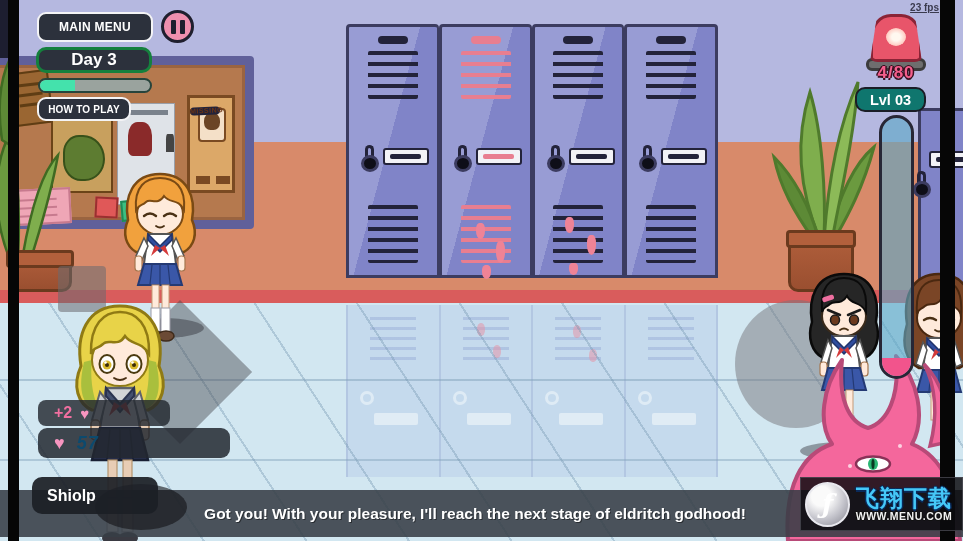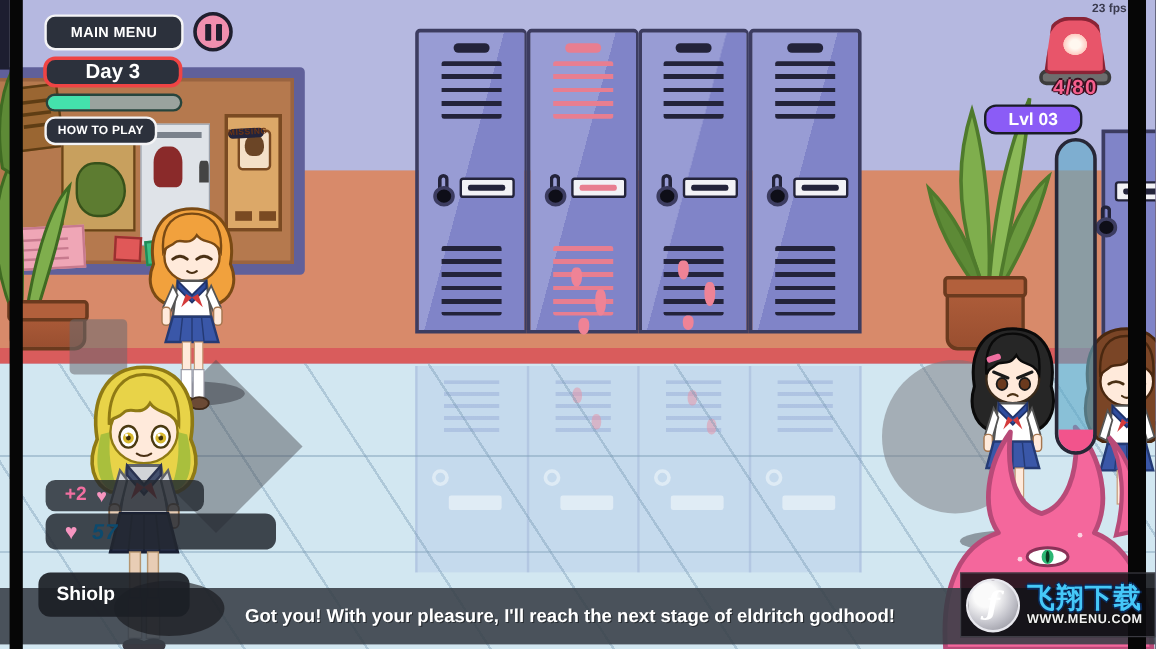--- a/index.html
+++ b/index.html
@@ -94,37 +94,37 @@
   .thin{stroke-width:1.8;}
 
   
   .hud{z-index:30;}
   .btn-dark{background:#2c313c;border:2.5px solid #f4f4f6;border-radius:9px;color:#fff;
             font-weight:bold;text-align:center;display:flex;align-items:center;justify-content:center;}
   .main-menu{left:37px;top:12px;width:116px;height:30px;font-size:12px;letter-spacing:.3px;}
   .pause-btn{left:161px;top:10px;width:33px;height:33px;border-radius:50%;background:#ef8fae;
              border:3px solid #1f1f2e;display:flex;align-items:center;justify-content:center;gap:4px;}
   .pause-btn i{display:block;width:5px;height:14px;background:#1f1f2e;border-radius:1px;}
-  .day-badge{left:36px;top:47px;width:116px;height:26px;background:#2c313c;border:3px solid #ef4444;
+  .day-badge{left:36px;top:47px;width:116px;height:26px;background:#2c313c;border:3px solid #15803d;
              border-radius:10px;color:#fff;font-weight:bold;font-size:17px;display:flex;justify-content:center;}
   .day-progress{left:38px;top:78px;width:114px;height:15px;background:#9aa39e;border:2.5px solid #27443c;
                 border-radius:8px;overflow:hidden;}
   .day-progress .fill{height:100%;background:#44e2ac;border-radius:6px 0 0 6px;}
   .how-to-play{left:37px;top:97px;width:94px;height:24px;font-size:10px;letter-spacing:.2px;}
-  .fps{right:24px;top:2px;font-size:10px;color:#3a3a4e;font-weight:bold;z-index:30;}
+  .fps{right:24px;top:2px;font-size:10px;color:#3a3a4e;font-weight:bold;z-index:30;text-decoration:underline;}
 
   .siren{left:866px;top:14px;width:60px;height:58px;z-index:30;}
   .siren .dome{position:absolute;left:4px;top:0;width:52px;height:48px;background:#e8556a;
       border:3px solid #8a2436;border-radius:40% 40% 14% 14%/50% 50% 10% 10%;
       clip-path:polygon(14% 0,86% 0,100% 100%,0 100%);}
   .siren .glow{position:absolute;left:20px;top:14px;width:20px;height:18px;background:radial-gradient(#fff8f0 0 30%,#ffc9c0 70%,transparent 72%);border-radius:50%;}
   .siren .base{position:absolute;left:0;top:44px;width:60px;height:13px;background:#6e6e6e;border:3px solid #3c3c3c;border-radius:6px;}
   .capture-count{left:862px;top:63px;width:68px;text-align:center;font-size:17px;font-weight:bold;color:#f55f8d;
       text-shadow:-1.5px 0 #3a1020,1.5px 0 #3a1020,0 -1.5px #3a1020,0 1.5px #3a1020;z-index:31;letter-spacing:1px;}
-  .level-badge{left:820px;top:87px;width:82px;height:25px;background:#8b5cf6;border:2.5px solid #1a1d26;
+  .level-badge{left:855px;top:87px;width:71px;height:25px;background:#0f766e;border:2.5px solid #1a1d26;
       border-radius:10px;color:#fff;font-weight:bold;font-size:14.5px;display:flex;align-items:center;justify-content:center;z-index:30;}
   .gauge{left:879px;top:115px;width:35px;height:264px;border:3.5px solid #272736;border-radius:18px;
       background:rgba(92,168,198,.62);overflow:hidden;z-index:20;display:flex;flex-direction:column;justify-content:flex-end;}
   .gauge .pink{background:#f2548c;width:100%;}
 
   .heart{color:#f795c0;}
   .gain-badge{left:38px;top:400px;width:132px;height:26px;background:rgba(35,40,48,.82);border-radius:8px;
       display:flex;align-items:center;gap:8px;padding-left:16px;z-index:30;font-weight:bold;}
   .gain-badge .plus{color:#f06fa0;font-size:16px;}
   .gain-badge .heart{font-size:15px;}

